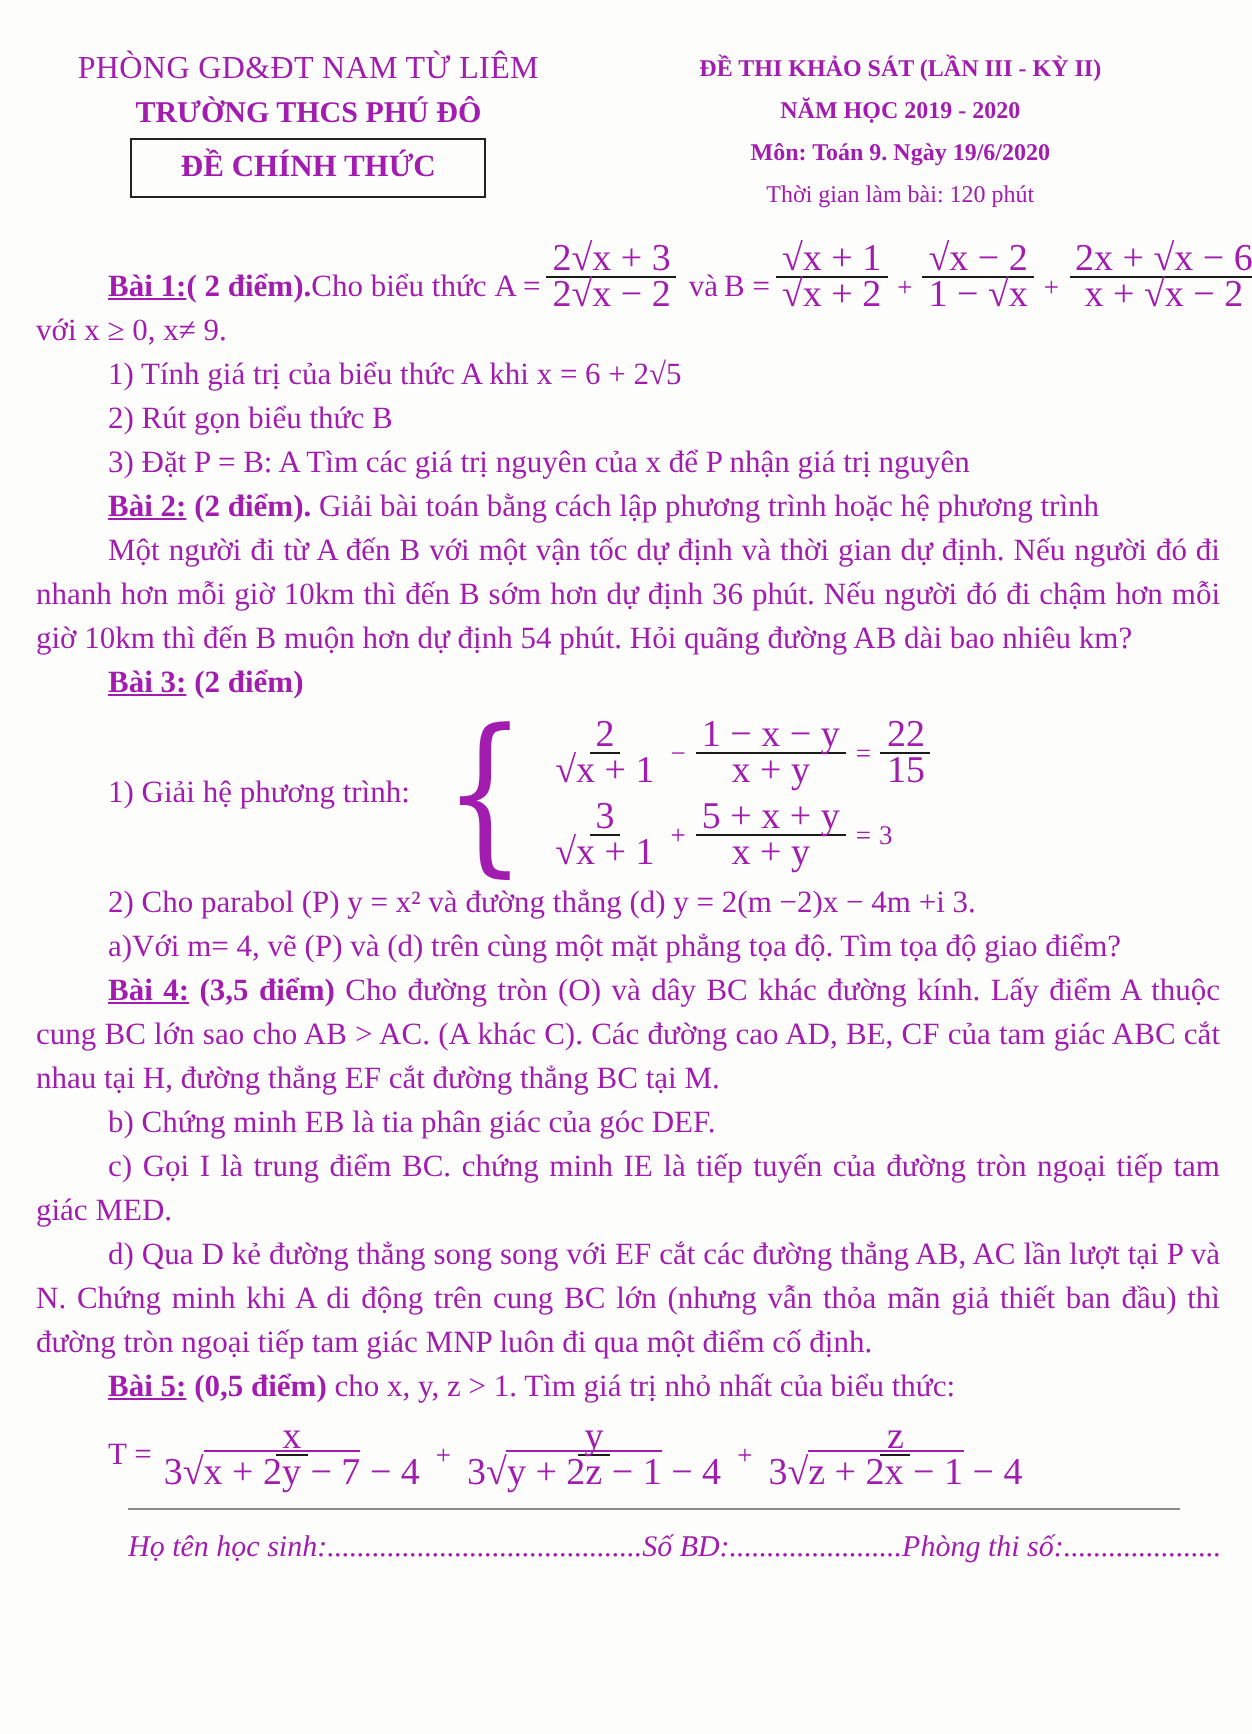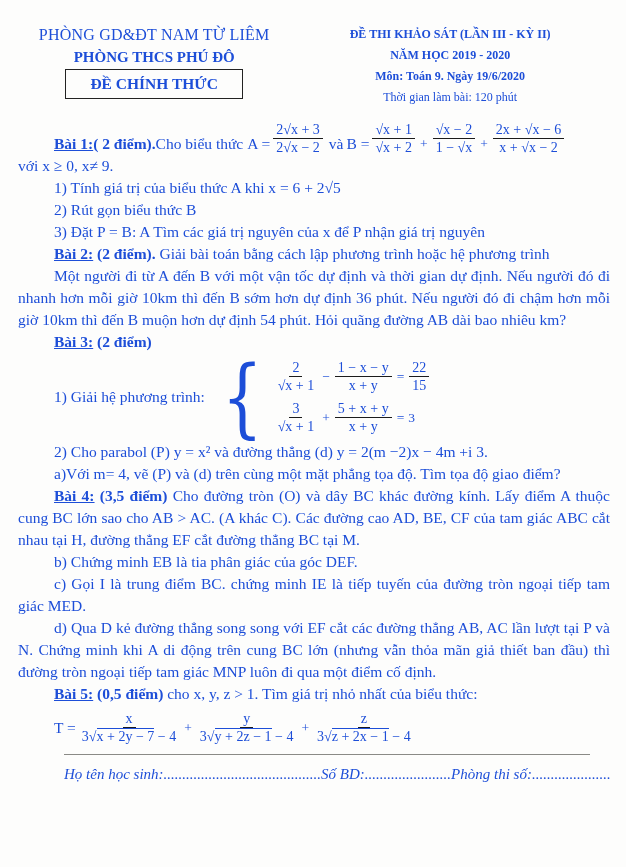--- a/index.html
+++ b/index.html
@@ -2,21 +2,21 @@
 <html><head>
 <meta charset="utf-8">
 <style>
   html,body{margin:0;padding:0;background:#e8e8e6;}
   .page{
     position:relative;
     width:626px;height:867px;
     margin:0 auto;
     background:#fdfdfc;
     font-family:"Liberation Serif","DejaVu Serif",serif;
-    color:#1d4ed8;
+    color:#a21caf;
     font-size:15.5px;
     line-height:22px;
     overflow:hidden;
     box-sizing:border-box;
     padding:24px 16px 0 18px;
   }
   
   .header{display:flex;width:100%;}
   .header-left{width:46%;text-align:center;}
   .header-right{width:54%;text-align:center;}
@@ -31,21 +31,21 @@
   .hr-normal{font-weight:normal;}
   .hr-italic{font-style:italic;font-weight:normal;}
   
   .body{margin-top:14px;}
   .para{text-align:justify;}
   .indent{text-indent:36px;}
   .bai{font-weight:bold;text-decoration:underline;}
   .pts{font-weight:bold;}
   
   .frac{display:inline-flex;flex-direction:column;align-items:center;
-        vertical-align:middle;margin:0 3px;font-size:14px;line-height:15px;}
+        vertical-align:middle;margin:0 3px;font-size:19px;line-height:15px;}
   .frac .num{padding:0 3px 1px;border-bottom:1px solid #1b1b1b;white-space:nowrap;}
   .frac .den{padding:1px 3px 0;white-space:nowrap;}
   .rad{border-top:1.2px solid currentColor;}
   .frow{display:flex;align-items:flex-end;flex-wrap:nowrap;white-space:nowrap;}
   .frow .txt{white-space:nowrap;}
   .op{margin:0 2px;font-size:13.5px;}
   
   .sys-row{display:flex;align-items:center;margin:4px 0 4px 36px;}
   .brace{font-size:86px;line-height:80px;font-weight:200;
          font-family:"DejaVu Serif",serif;margin:0 2px 0 10px;
@@ -61,21 +61,21 @@
   .tight{margin:0;}
 </style>
 </head>
 <body>
 
 <div class="page">
 
   <div class="header">
     <div class="header-left">
       <div class="hl-line1">PHÒNG GD&amp;ĐT NAM TỪ LIÊM</div>
-      <div class="hl-line2">PHÒNG THCS PHÚ ĐÔ</div>
+      <div class="hl-line2">TRƯỜNG THCS PHÚ ĐÔ</div>
       <div class="official-box">ĐỀ CHÍNH THỨC</div>
     </div>
     <div class="header-right">
       <div class="hr-line">ĐỀ THI KHẢO SÁT (LẦN III - KỲ II)</div>
       <div class="hr-line">NĂM HỌC 2019 - 2020</div>
       <div class="hr-line">Môn: Toán 9. Ngày 19/6/2020</div>
       <div class="hr-line hr-normal">Thời gian làm bài: 120 phút</div>
     </div>
   </div>
 

